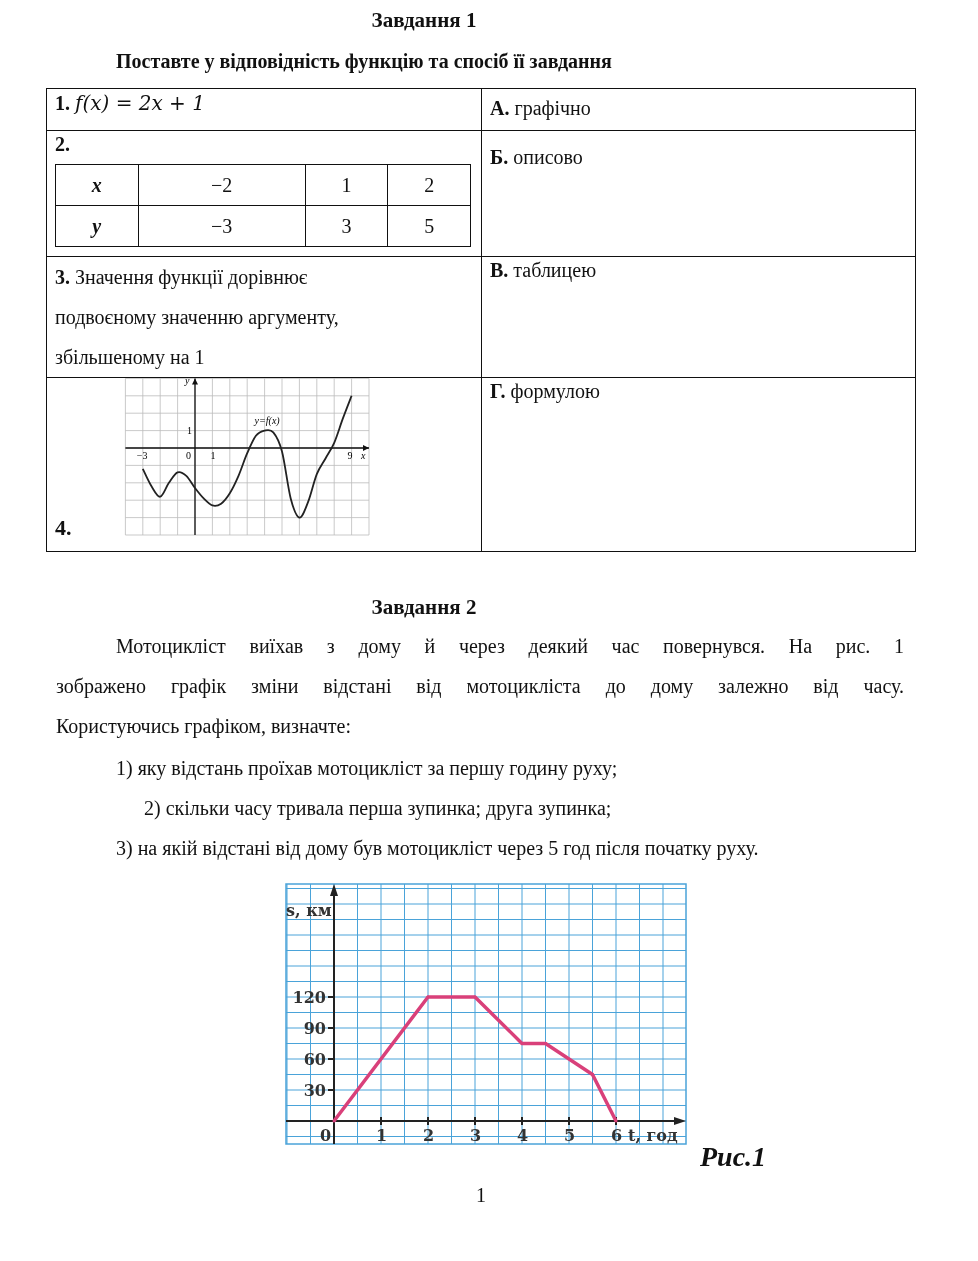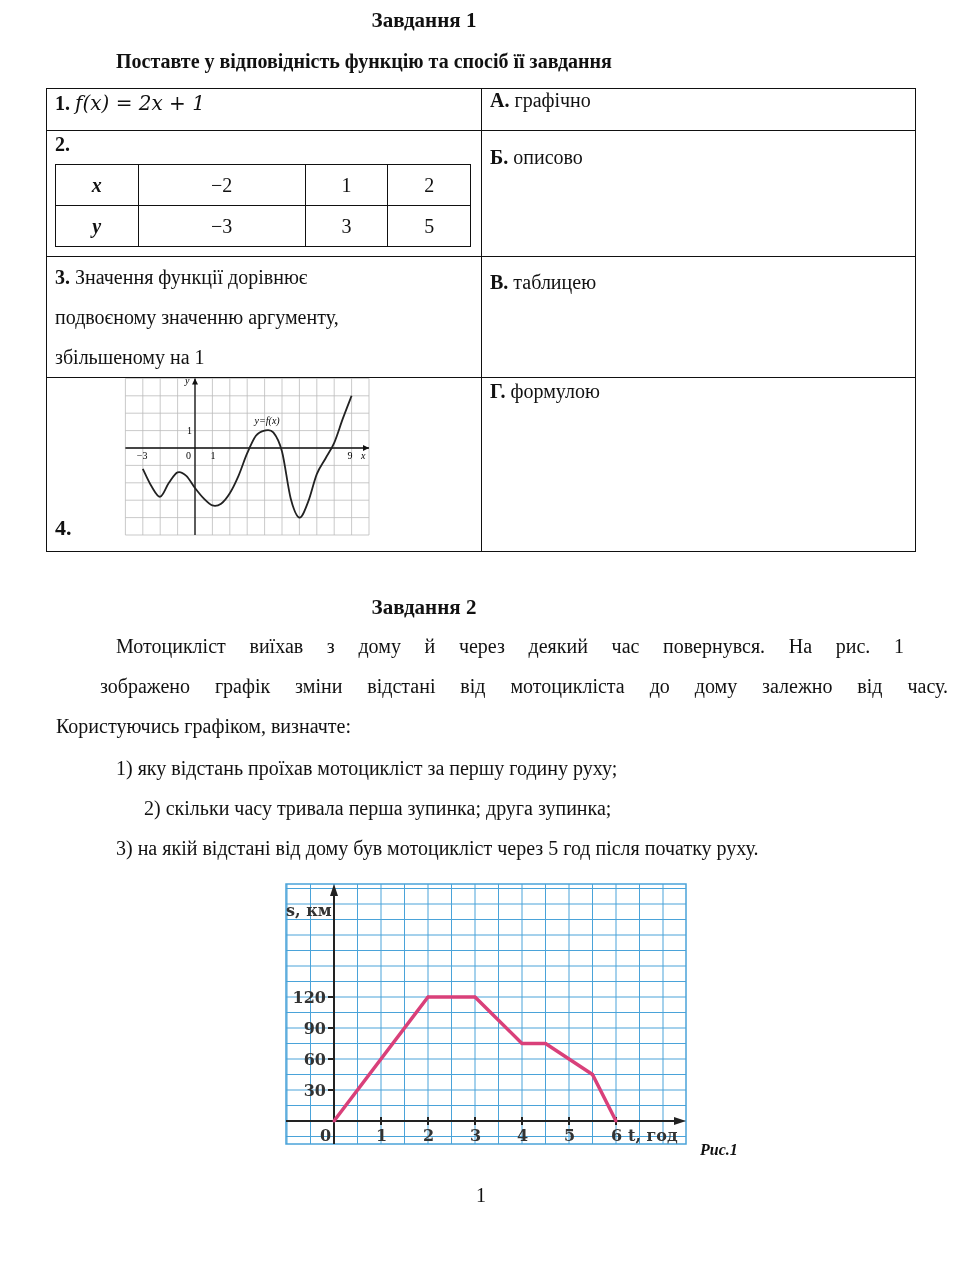--- a/index.html
+++ b/index.html
@@ -20,21 +20,21 @@
 <div class="abs h" style="top:8px;">Завдання 1</div>
 <div class="abs p" style="left:116px;top:50px;font-weight:bold;">Поставте у відповідність функцію та спосіб її завдання</div>
 
 <table class="main">
   <tbody>
       <tr style="height:42px;">
     <td style="width:418px;padding-top:2px;">
       <b>1.</b>
       <span class="mono">f(x) = 2x + 1</span>
     </td>
-    <td style="padding-top:0;">
+    <td style="padding-top:8px;">
       <b>А.</b>
       <span>графічно</span>
     </td>
   </tr>
   <tr style="height:126px;">
     <td style="padding:2px 8px 0 8px;">
       <b>2.</b>
       <table class="inner">
         <tbody>
               <tr>
@@ -57,21 +57,21 @@
       <span>описово</span>
     </td>
   </tr>
   <tr style="height:121px;">
     <td style="line-height:40px;padding-top:0;">
       <b>3.</b>
       <span>Значення функції дорівнює</span><br>
       <span>подвоєному значенню аргументу,</span><br>
       <span>збільшеному на 1</span>
     </td>
-    <td style="padding-top:14px;">
+    <td style="padding-top:2px;">
       <b>В.</b>
       <span>таблицею</span>
     </td>
   </tr>
   <tr style="height:174px;">
     <td style="position:relative;padding:0;">
       <b class="abs" style="left:8px;bottom:10px;font-size:22px;">4.</b>
       <svg id="fgraph" class="abs" style="left:30px;top:0;" width="300" height="160">
             <line x1="48.400000000000006" y1="0.4000000000000057" x2="48.400000000000006" y2="157" stroke="#bbb" stroke-width="0.8"></line>
             <line x1="65.80000000000001" y1="0.4000000000000057" x2="65.80000000000001" y2="157" stroke="#bbb" stroke-width="0.8"></line>
@@ -116,21 +116,21 @@
     <td style="padding-top:2px;">
       <b>Г.</b>
       <span>формулою</span>
     </td>
   </tr>
 </tbody>
   </table>
 
 <div class="abs h" style="top:595px;">Завдання 2</div>
 <div class="abs p just" style="left:116px;top:635px;width:788px;">Мотоцикліст виїхав з дому й через деякий час повернувся. На рис. 1</div>
-<div class="abs p just" style="left:56px;top:675px;width:848px;margin-left:44px;">зображено графік зміни відстані від мотоцикліста до дому залежно від часу.</div>
+<div class="abs p just" style="left:56px;top:675px;width:848px;">зображено графік зміни відстані від мотоцикліста до дому залежно від часу.</div>
 <div class="abs p" style="left:56px;top:715px;">Користуючись графіком, визначте:</div>
 <div class="abs p" style="left:116px;top:757px;">1) яку відстань проїхав мотоцикліст за першу годину руху;</div>
 <div class="abs p" style="left:116px;top:797px;margin-left:28px;">2) скільки часу тривала перша зупинка; друга зупинка;</div>
 <div class="abs p" style="left:116px;top:837px;">3) на якій відстані від дому був мотоцикліст через 5 год після початку руху.</div>
 
 <svg id="mchart" class="abs" style="left:262px;top:878px;" width="440" height="275">
     <rect x="24" y="6" width="400" height="260" fill="#fff" stroke="#4aa3d9" stroke-width="1.5"></rect>
     <line x1="25" y1="6" x2="25" y2="266" stroke="#4aa3d9" stroke-width="1"></line>
     <line x1="48.5" y1="6" x2="48.5" y2="266" stroke="#4aa3d9" stroke-width="1"></line>
     <line x1="72" y1="6" x2="72" y2="266" stroke="#4aa3d9" stroke-width="1"></line>
@@ -195,14 +195,14 @@
     <polyline points="72,243 166,119 213,119 260,165.5 283.5,165.5 330.5,196.5 354,243" fill="none" stroke="#d9407a" stroke-width="3.5" stroke-linejoin="round"></polyline>
     <circle cx="72" cy="243" r="1.5" fill="#d9407a"></circle>
     <circle cx="166" cy="119" r="1.5" fill="#d9407a"></circle>
     <circle cx="213" cy="119" r="1.5" fill="#d9407a"></circle>
     <circle cx="260" cy="165.5" r="1.5" fill="#d9407a"></circle>
     <circle cx="283.5" cy="165.5" r="1.5" fill="#d9407a"></circle>
     <circle cx="330.5" cy="196.5" r="1.5" fill="#d9407a"></circle>
     <circle cx="354" cy="243" r="1.5" fill="#d9407a"></circle>
   </svg>
 
-<div class="abs" style="left:700px;top:1141px;font-size:16px;font-weight:bold;font-style:italic;">Рис.1</div>
+<div class="abs" style="left:700px;top:1141px;font-size:28px;font-weight:bold;font-style:italic;">Рис.1</div>
 <div class="abs" style="left:0;width:962px;text-align:center;top:1184px;font-size:20px;">1</div>
 
 </body></html>

